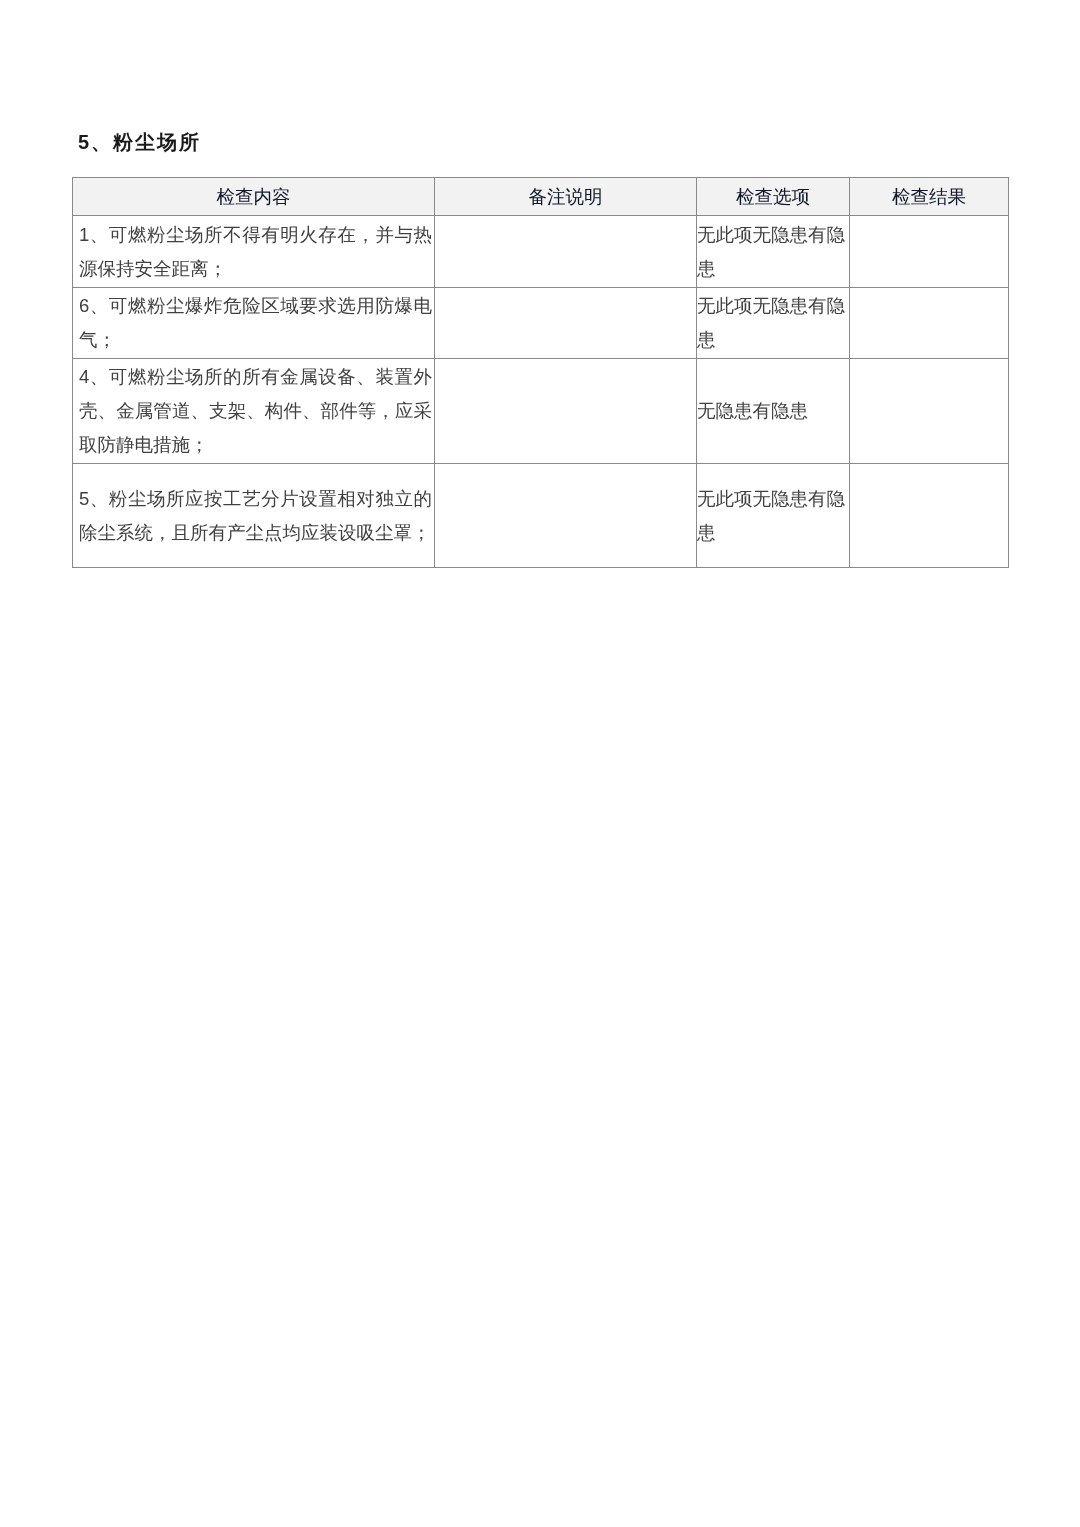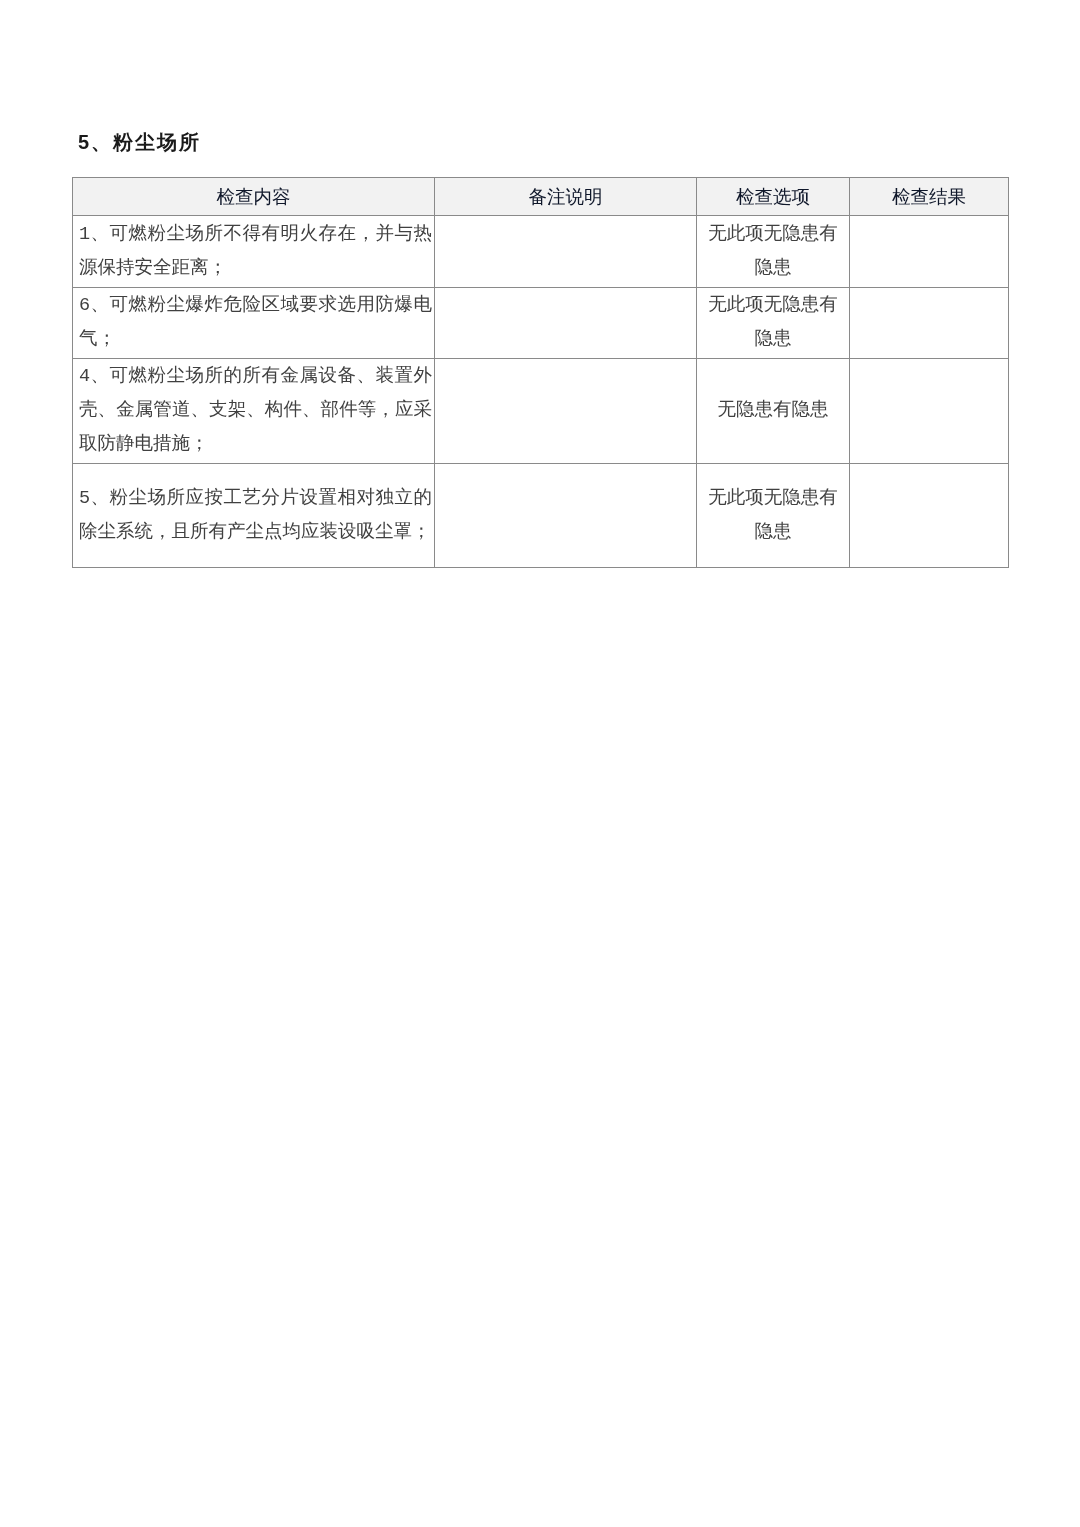--- a/index.html
+++ b/index.html
@@ -49,30 +49,29 @@
     background:var(--header-bg);
     font-weight:normal;
     text-align:center;
     vertical-align:middle;
     color:#0f172a;
     line-height:36px;
   }
   table.checklist td{
     vertical-align:middle;
     line-height:34px;
-    font-family:Liberation Mono, monospace;
   }
   td.cell-content{
     text-align:justify;
     padding:1px 2px 1px 6px;
     word-break:break-all;
   }
   td.cell-options{
-    text-align:center;
-    padding:1px 7px;
+    text-align:left;
+    padding:1px 0;
     word-break:break-all;
   }
   td.cell-note, td.cell-result{padding:1px 4px;}
   tbody tr:nth-child(1){height:72px;}
   tbody tr:nth-child(2){height:70px;}
   tbody tr:nth-child(3){height:69px;}
   tbody tr:nth-child(4){height:104px;}
   tbody tr:nth-child(5){height:61px;}
 </style>
 </head>

